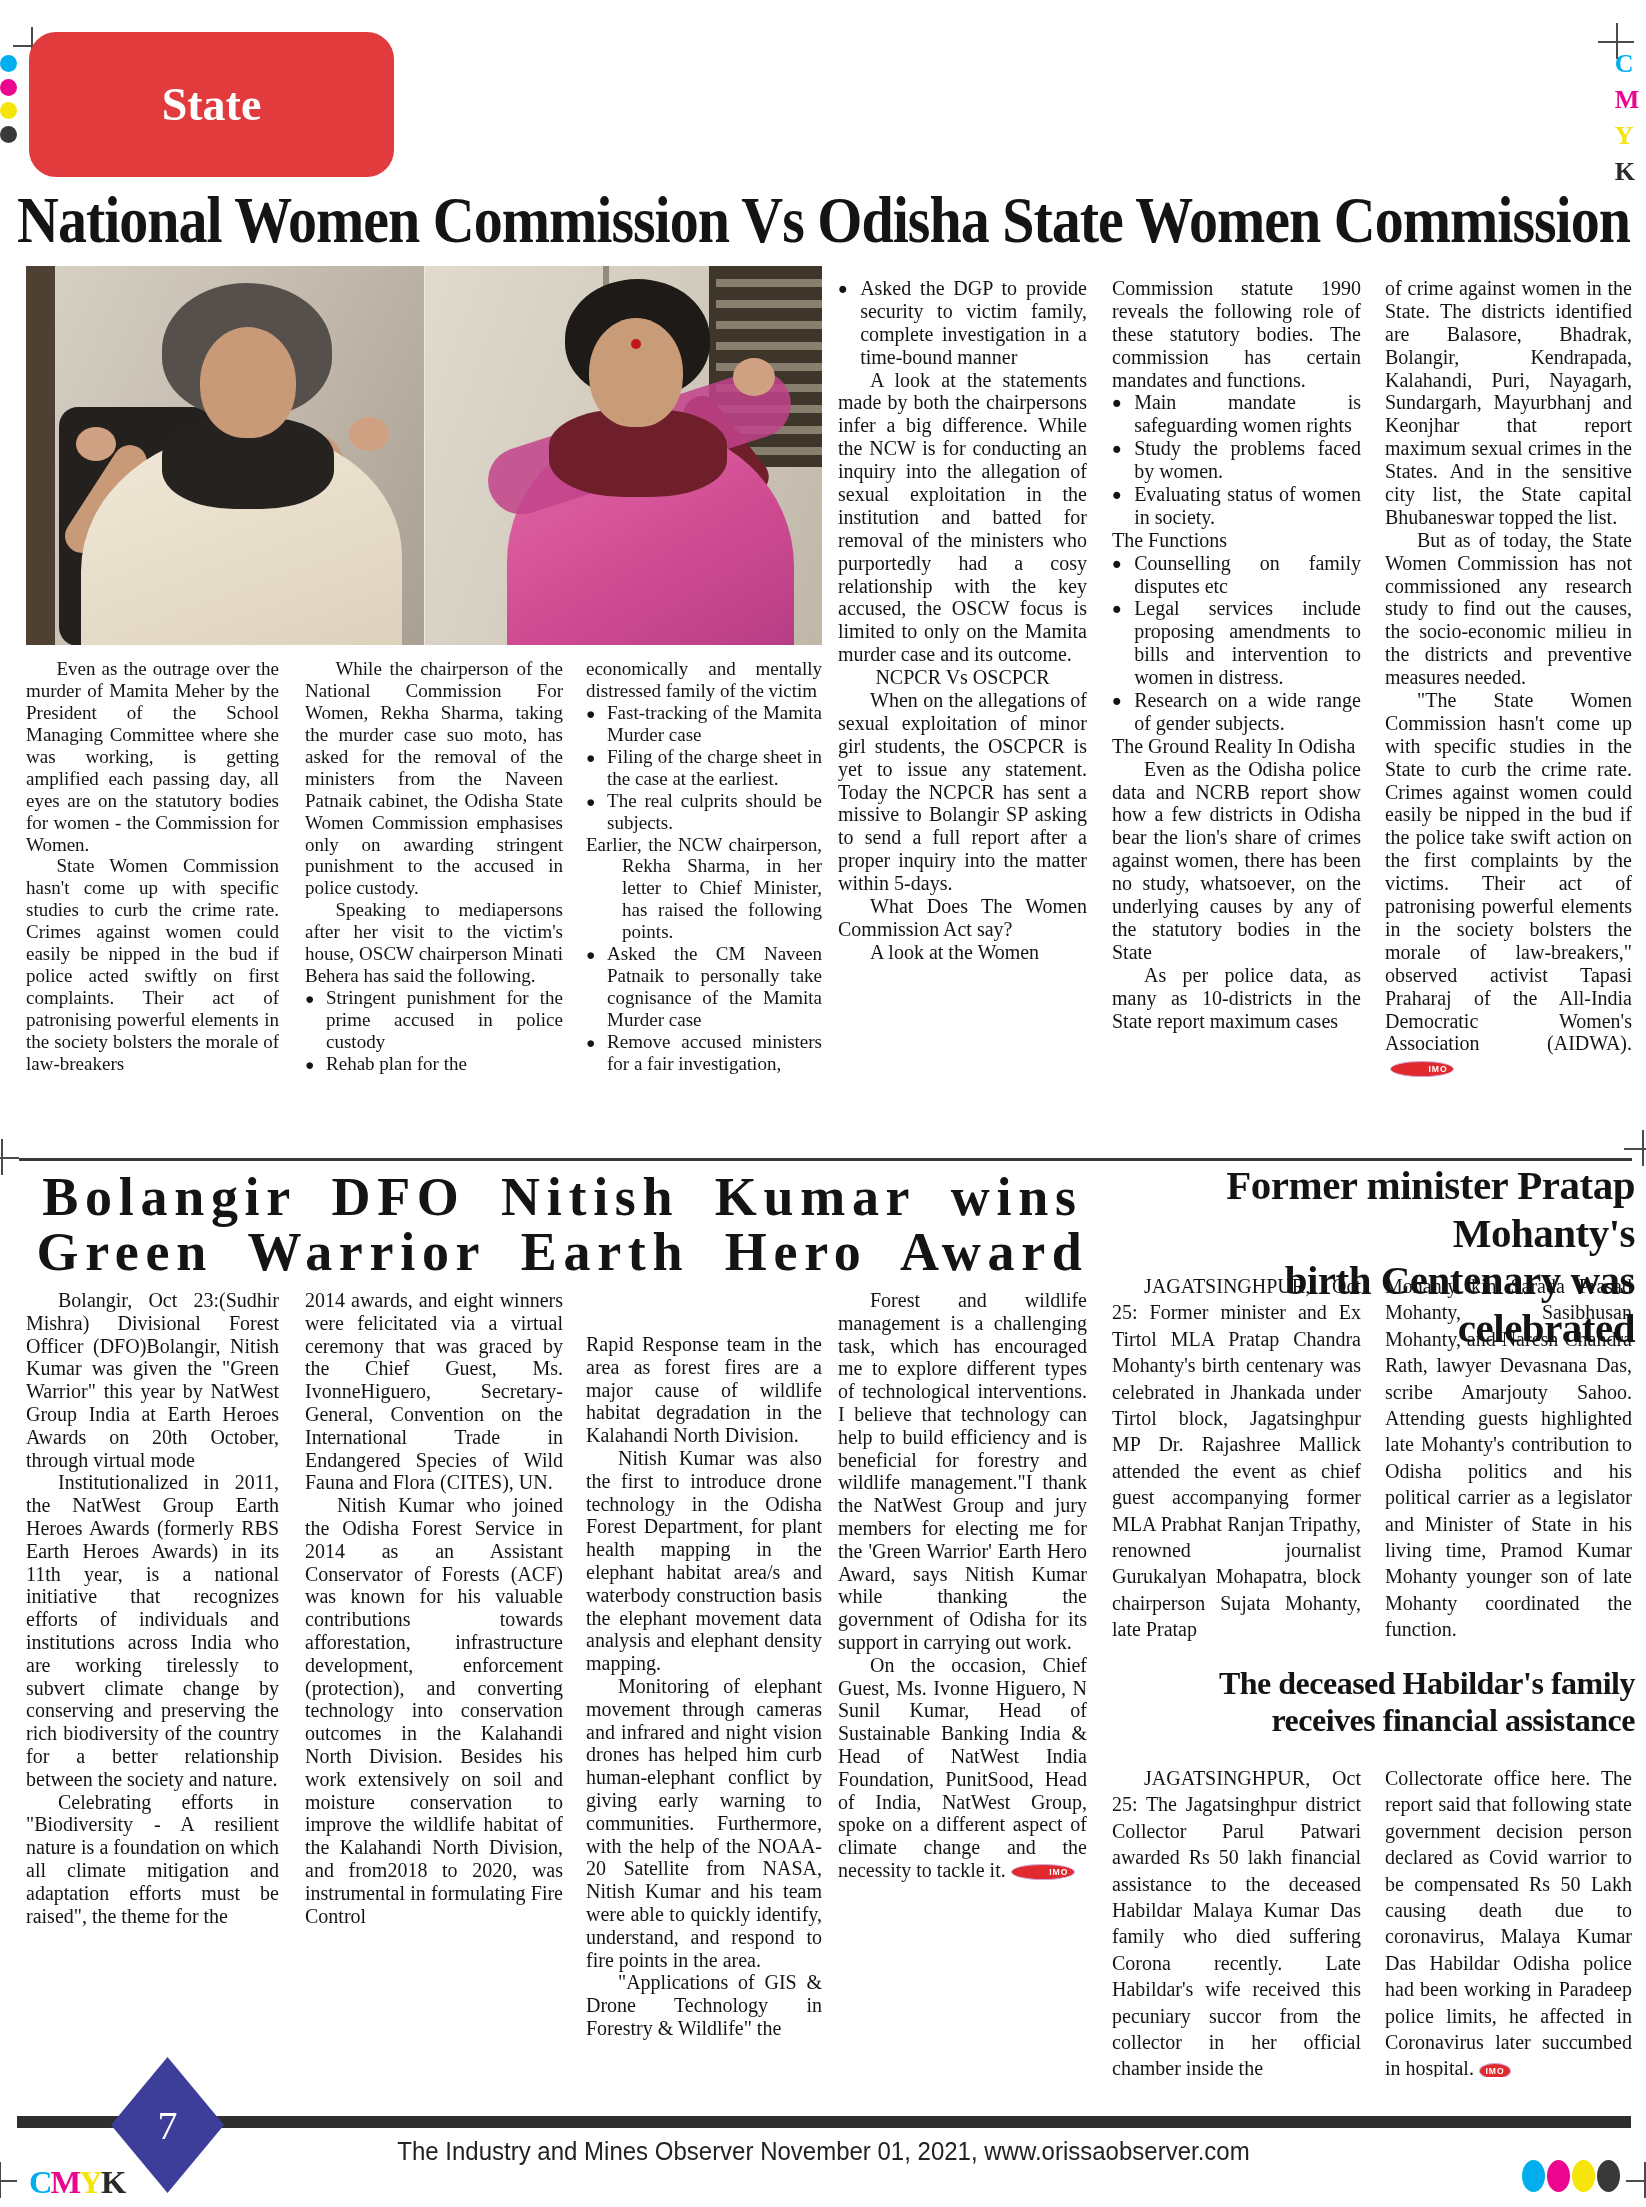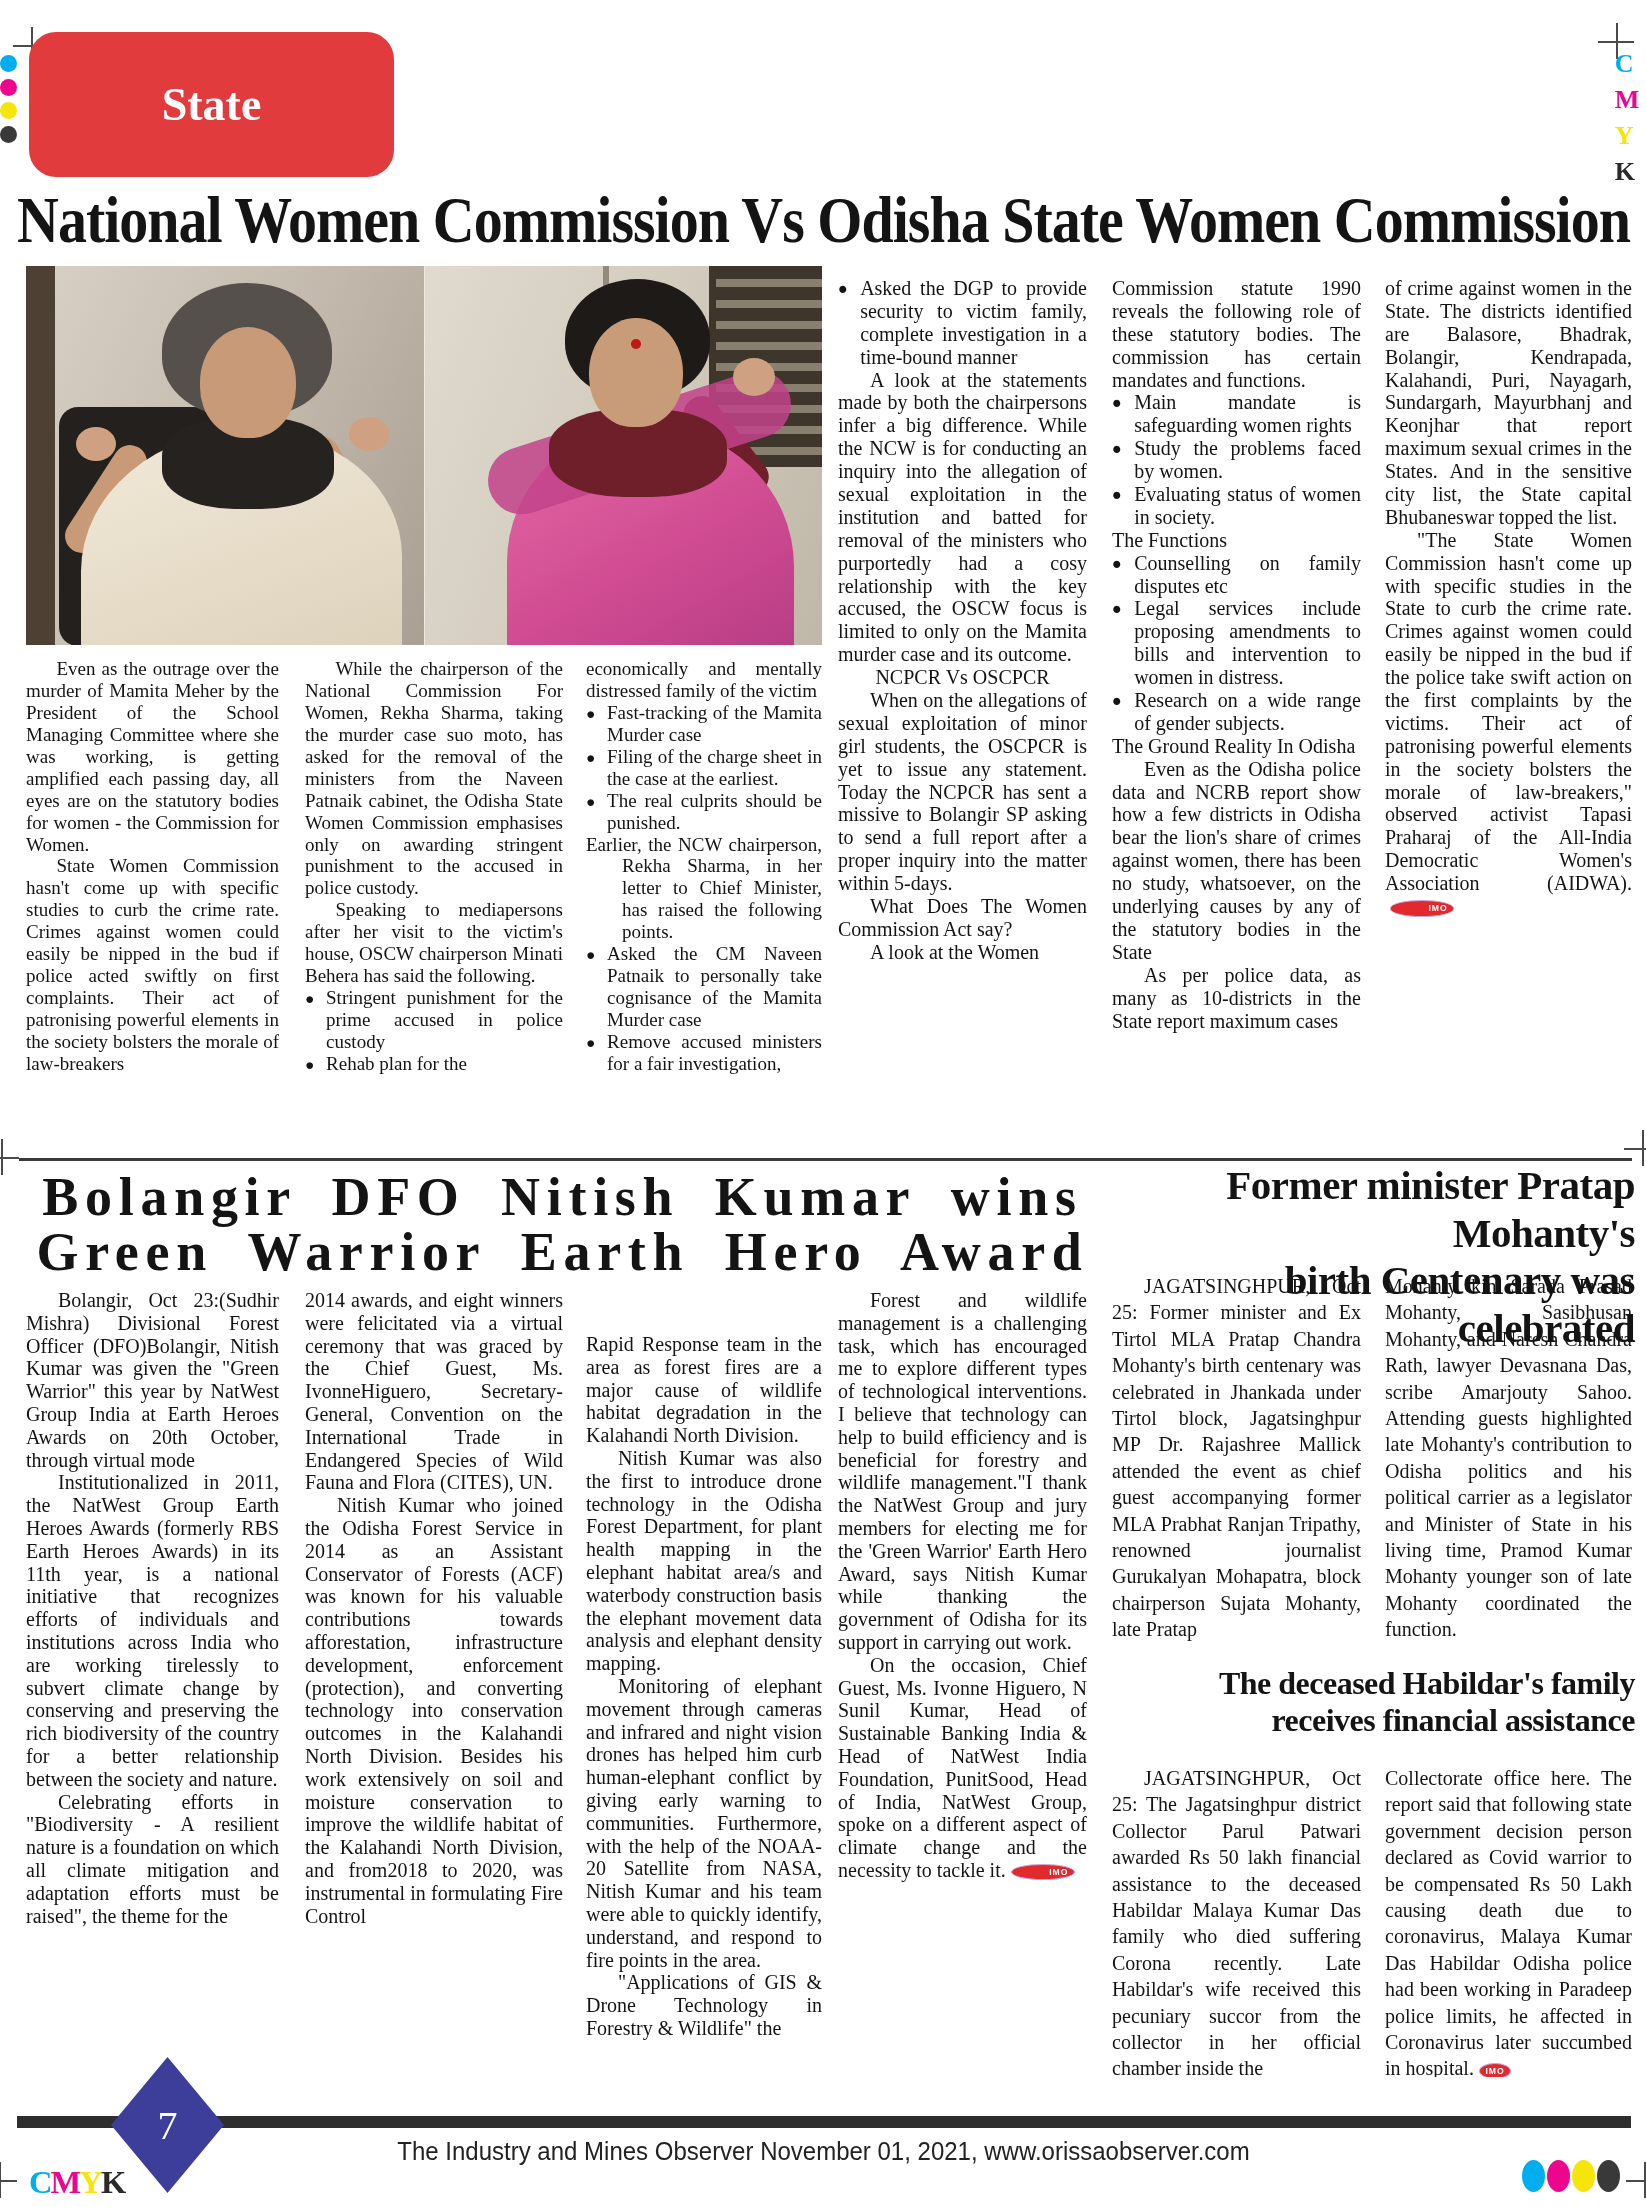--- a/index.html
+++ b/index.html
@@ -185,21 +185,21 @@
     <div class="blk blk-b">
       <span class="mark">●</span>
       <span class="txt">Fast-tracking of the Mamita Murder case</span>
     </div>
     <div class="blk blk-b">
       <span class="mark">●</span>
       <span class="txt">Filing of the charge sheet in the case at the earliest.</span>
     </div>
     <div class="blk blk-b">
       <span class="mark">●</span>
-      <span class="txt">The real culprits should be punished.</span>
+      <span class="txt">The real culprits should be subjects.</span>
     </div>
     <div class="blk blk-hl">Earlier, the NCW chairperson, Rekha Sharma, in her letter to Chief Minister, has raised the following points.</div>
     <div class="blk blk-b">
       <span class="mark">●</span>
       <span class="txt">Asked the CM Naveen Patnaik to personally take cognisance of the Mamita Murder case</span>
     </div>
     <div class="blk blk-b">
       <span class="mark">●</span>
       <span class="txt">Remove accused ministers for a fair investigation,</span>
     </div>
@@ -241,20 +241,21 @@
     <div class="blk blk-b">
       <span class="mark">●</span>
       <span class="txt">Research on a wide range of gender subjects.</span>
     </div>
     <div class="blk blk-hl">The Ground Reality In Odisha</div>
     <div class="blk blk-p">Even as the Odisha police data and NCRB report show how a few districts in Odisha bear the lion's share of crimes against women, there has been no study, whatsoever, on the underlying causes by any of the statutory bodies in the State</div>
     <div class="blk blk-p">As per police data, as many as 10-districts in the State report maximum cases</div>
   </div>
 <div class="col lead-right" style="left:1385px;top:277px;width:247px;height:876px;">
     <div class="blk blk-c">of crime against women in the State. The districts identified are Balasore, Bhadrak, Bolangir, Kendrapada, Kalahandi, Puri, Nayagarh, Sundargarh, Mayurbhanj and Keonjhar that report maximum sexual crimes in the States. And in the sensitive city list, the State capital Bhubaneswar topped the list.</div>
+    <div class="blk blk-p">But as of today, the State Women Commission has not commissioned any research study to find out the causes, the socio-economic milieu in the districts and preventive measures needed.</div>
     <div class="blk blk-p">"The State Women Commission hasn't come up with specific studies in the State to curb the crime rate. Crimes against women could easily be nipped in the bud if the police take swift action on the first complaints by the victims. Their act of patronising powerful elements in the society bolsters the morale of law-breakers," observed activist Tapasi Praharaj of the All-India Democratic Women's Association (AIDWA).<span class="imo">IMO</span></div>
   </div>
 
 <div class="rule-mid"></div>
 
 <div class="hl-bolangir">
   <div>Bolangir DFO Nitish Kumar wins</div>
   <div>Green Warrior Earth Hero Award</div>
 </div>
 <div class="col story" style="left:26px;top:1289px;width:253px;height:788px;">

